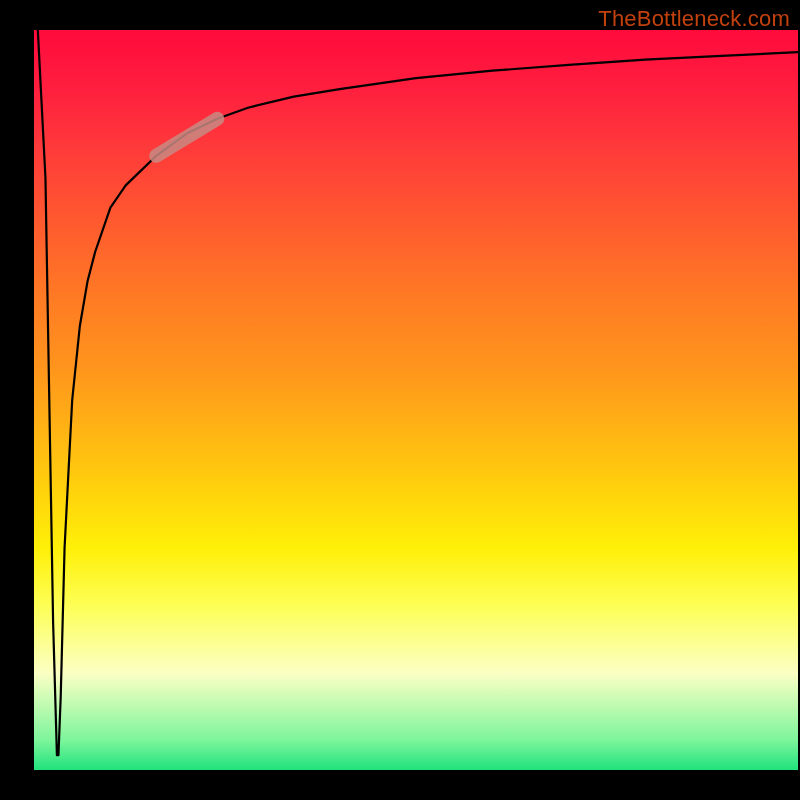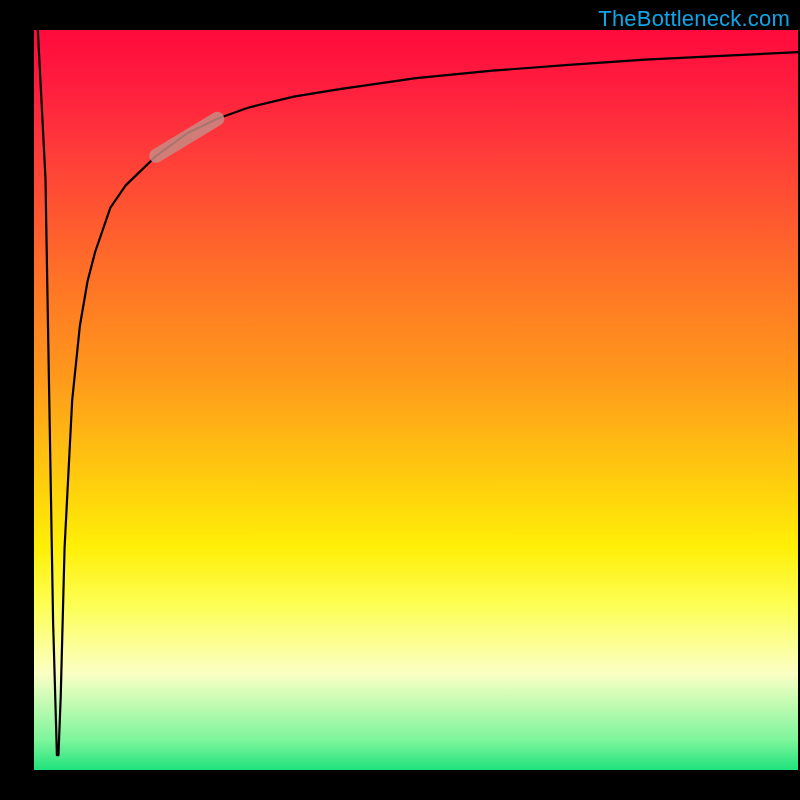--- a/index.html
+++ b/index.html
@@ -7,21 +7,21 @@
   .canvas {
     position: relative;
     width: 800px;
     height: 800px;
     background: #000;
   }
   .watermark {
     position: absolute;
     top: 6px;
     right: 10px;
-    color: #0ea5e9;
+    color: #c2410c;
     font-size: 22px;
     font-weight: 400;
     letter-spacing: 0.2px;
     z-index: 5;
     user-select: none;
   }
   .plot-area {
     position: absolute;
     left: 34px;
     top: 30px;

